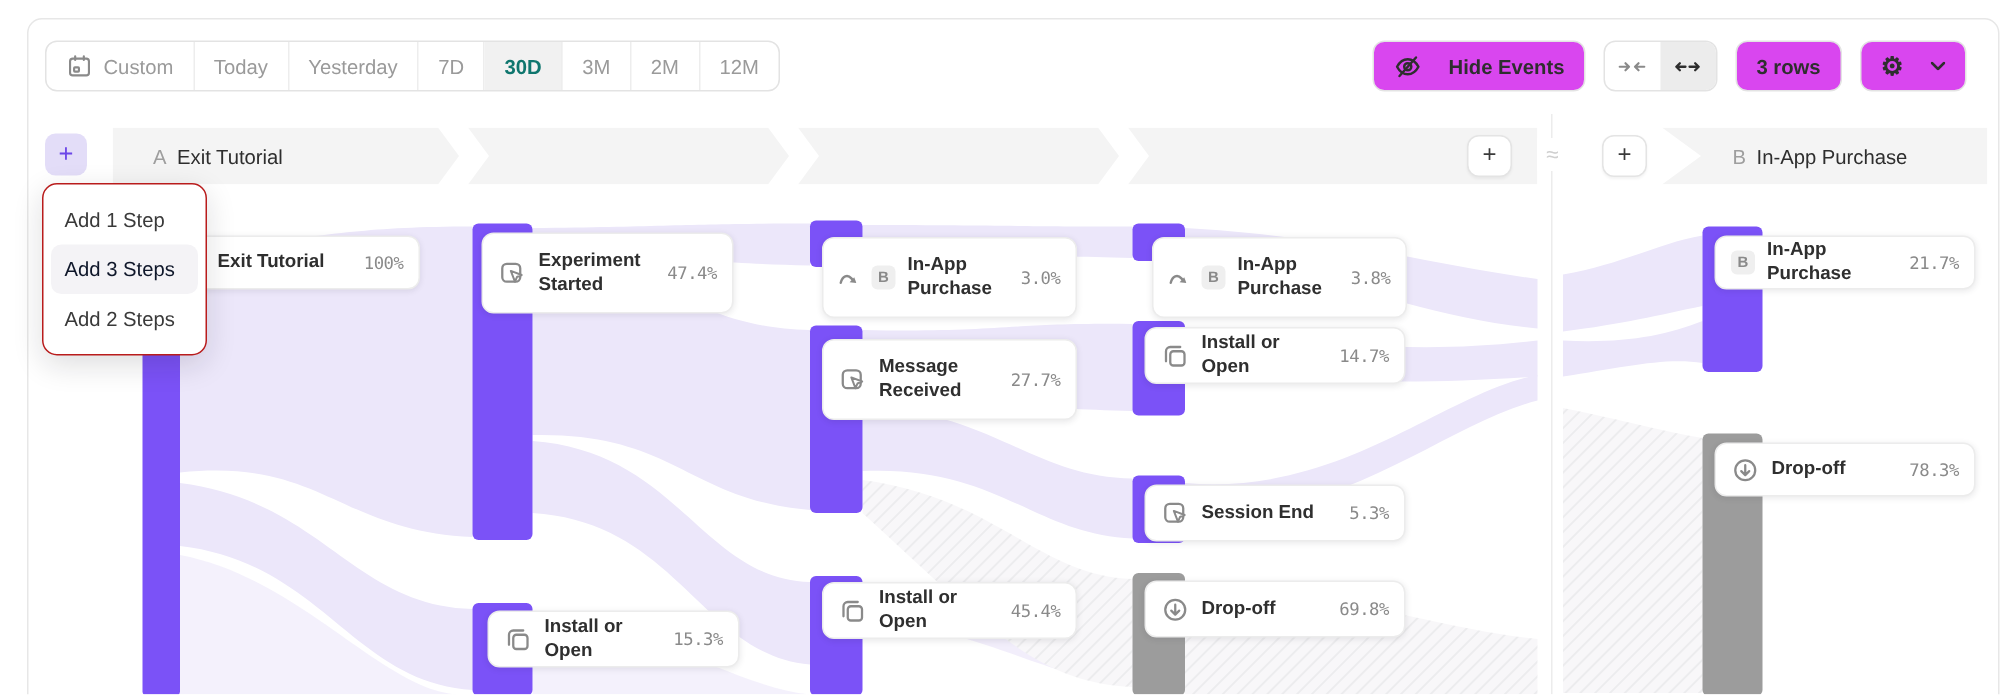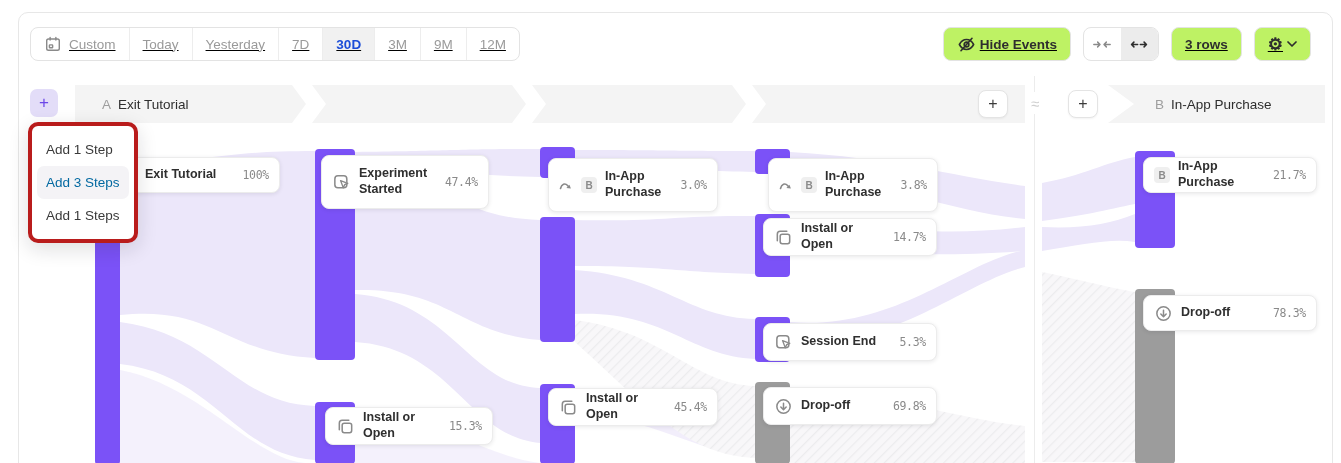--- a/index.html
+++ b/index.html
@@ -4,30 +4,30 @@
 <style>
   * { margin:0; padding:0; box-sizing:border-box; }
   html,body { background:#fff; font-family:"Liberation Sans", sans-serif; }
   .stage { position:relative; width:1341px; height:463px; overflow:hidden; background:#fff; }
 
   .outer-card { position:absolute; left:18px; top:12px; width:1315px; height:480px;
     border:1px solid #E7E7E7; border-radius:10px; background:#fff; z-index:0; }
 
   
   .toolbar { position:absolute; left:30px; top:27px; right:30px; height:34px; z-index:20;
-    display:flex; justify-content:space-between; align-items:center;text-decoration:underline; }
+    display:flex; justify-content:space-between; align-items:center; }
   .date-group { display:flex; height:34px; border:1px solid #E3E3E3; border-radius:8px;
     background:#fff; overflow:hidden; align-items:stretch; }
   .date-item { display:flex; align-items:center; gap:7px; padding:0 13px; font-size:13.5px;
     color:#9A9A9A; border-right:1px solid #EDEDED; cursor:pointer; white-space:nowrap; }
   .date-item:last-child { border-right:none; }
-  .date-item.active { background:#F1F1F1; color:#1d4ed8; font-weight:bold; }
+  .date-item.active { background:#F1F1F1; color:#0f766e; font-weight:bold; }
   .right-group { display:flex; gap:12px; align-items:center; }
-  .tbtn { display:flex; align-items:center; gap:4px; height:34px; padding:0 13px;
-    border:1px solid #E3E3E3; border-radius:8px; background:#bef264; font-size:13.5px;
+  .tbtn { display:flex; align-items:center; gap:18px; height:34px; padding:0 13px;
+    border:1px solid #E3E3E3; border-radius:8px; background:#d946ef; font-size:13.5px;
     font-weight:bold; color:#2E2E2E; cursor:pointer; white-space:nowrap; }
   .seg-group { display:flex; height:34px; border:1px solid #E3E3E3; border-radius:8px;
     overflow:hidden; background:#fff; }
   .seg-cell { width:37px; display:flex; align-items:center; justify-content:center; cursor:pointer; }
   .seg-cell.active { background:#ECECEC; }
   .gear-glyph { font-size:17px; line-height:1; color:#2E2E2E; }
 
   
   .seg-band { position:absolute; top:85px; height:38px; background:#F4F4F4; z-index:6; }
   .seg-first { clip-path:polygon(0 0, calc(100% - 14px) 0, 100% 50%, calc(100% - 14px) 100%, 0 100%); }
@@ -56,24 +56,24 @@
   .card .label { font-size:12.5px; font-weight:bold; color:#2F2F2F; line-height:1.25; }
   .card.tall .label { max-width:84px; }
   .card .pct { margin-left:auto; font-family:"DejaVu Sans Mono", monospace; font-size:11.5px;
     color:#8A8A8A; letter-spacing:-0.3px; }
   .badge { width:16px; height:16px; border-radius:4px; background:#EFEFEF; color:#8A8A8A;
     font-size:10px; font-weight:bold; display:flex; align-items:center; justify-content:center; flex:none; }
   .nicon { flex:none; }
 
   
   .menu { position:absolute; left:28px; top:122px; width:110px; background:#fff; border-radius:10px;
-    border:4px solid #b91c1c; box-shadow:0 6px 20px rgba(20,20,30,.14); padding:7px 5px; z-index:30; }
+    border:1px solid #b91c1c; box-shadow:0 6px 20px rgba(20,20,30,.14); padding:7px 5px; z-index:30; }
   .menu-item { height:33px; display:flex; align-items:center; padding:0 9px; font-size:13.5px;
     color:#3A3A3A; border-radius:7px; cursor:pointer; white-space:nowrap; }
-  .menu-item.active { background:#F4F3F6; color:#0369a1; }
+  .menu-item.active { background:#F4F3F6; color:#0f172a; }
 
   .iconline { stroke:#8A8A8A; stroke-width:1.6; fill:none; stroke-linecap:round; stroke-linejoin:round; }
   .icondark { stroke:#2E2E2E; stroke-width:1.7; fill:none; stroke-linecap:round; stroke-linejoin:round; }
 </style>
 </head>
 <body>
 
 <svg width="0" height="0" style="position:absolute">
   <defs>
     <symbol id="i-cursor" viewBox="0 0 20 20">
@@ -140,21 +140,21 @@
       <div class="date-item">
           <span>7D</span>
         </div>
       <div class="date-item active">
           <span>30D</span>
         </div>
       <div class="date-item">
           <span>3M</span>
         </div>
       <div class="date-item">
-          <span>9M</span>
+          <span>2M</span>
         </div>
       <div class="date-item">
           <span>12M</span>
         </div>
     </div>
 
     <div class="right-group">
       <div class="tbtn">
         <svg class="nicon" width="19" height="19">
             <use href="#i-eyeoff"></use>
@@ -286,20 +286,27 @@
 
   <div class="card tall" style="left:548px;top:158px;width:170px;height:54px;">
     <svg class="nicon" width="14" height="12">
         <use href="#i-flowarrow"></use>
       </svg>
     <span class="badge">B</span>
     <span class="label">In-App Purchase</span>
     <span class="pct">3.0%</span>
   </div>
 
+  <div class="card tall" style="left:548px;top:226px;width:170px;height:54px;">
+    <svg class="nicon" width="19" height="19">
+        <use href="#i-cursor"></use>
+      </svg>
+    <span class="label">Message Received</span>
+    <span class="pct">27.7%</span>
+  </div>
 
   <div class="card" style="left:548px;top:388px;width:170px;height:38px;">
     <svg class="nicon" width="19" height="19">
         <use href="#i-copy"></use>
       </svg>
     <span class="label">Install or Open</span>
     <span class="pct">45.4%</span>
   </div>
 
   <div class="card tall" style="left:768px;top:158px;width:170px;height:54px;">
@@ -350,16 +357,16 @@
   </div>
 
   <div class="menu">
     <div class="menu-item">
         <span>Add 1 Step</span>
       </div>
     <div class="menu-item active">
         <span>Add 3 Steps</span>
       </div>
     <div class="menu-item">
-        <span>Add 1 Steps</span>
+        <span>Add 2 Steps</span>
       </div>
   </div>
 </div>
 
 </body></html>

